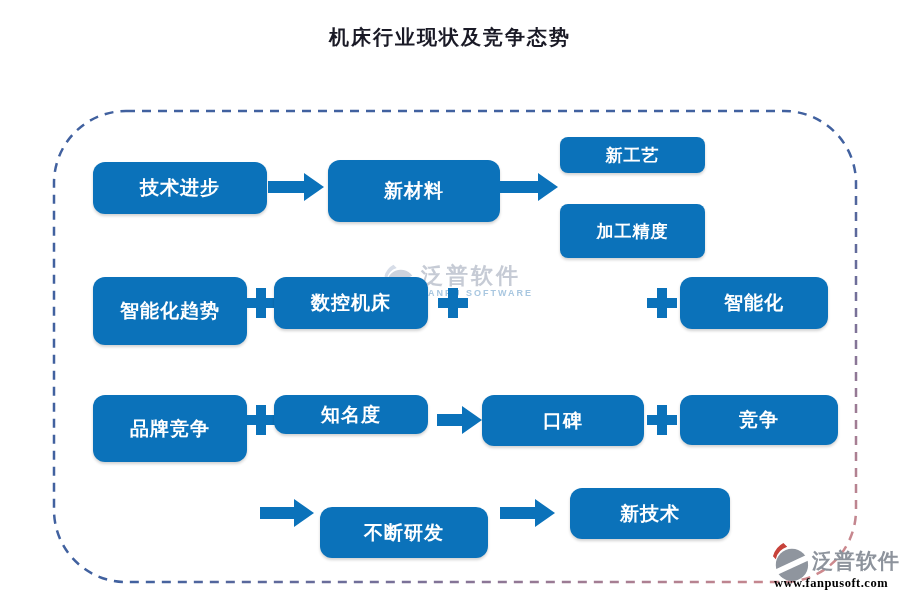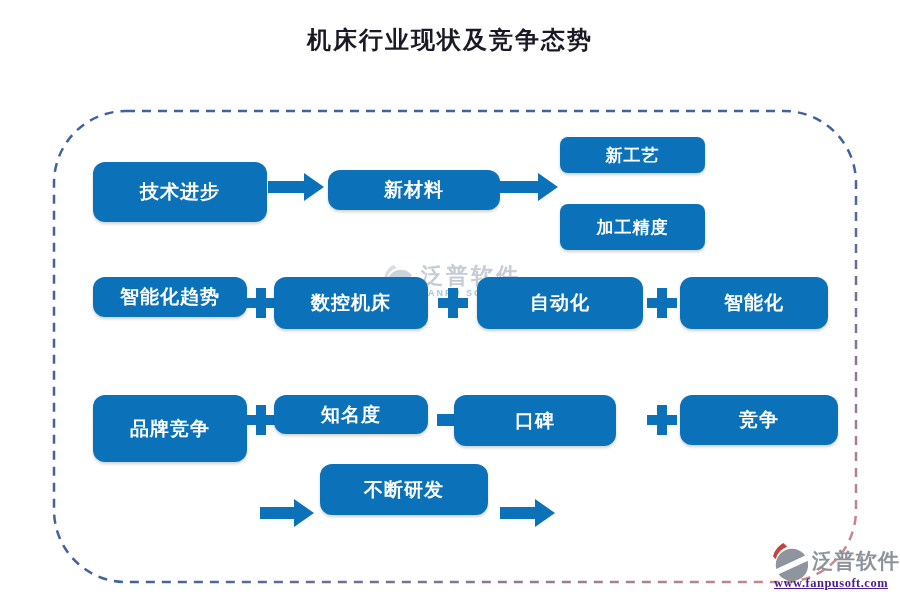--- a/index.html
+++ b/index.html
@@ -1,20 +1,20 @@
 <!DOCTYPE html>
 <html><head>
 <meta charset="utf-8">
 <style>
   html,body{margin:0;padding:0;background:#ffffff;}
   .stage{position:relative;width:900px;height:600px;background:#ffffff;overflow:hidden;
          font-family:"Liberation Sans",sans-serif;}
   .title{position:absolute;top:24px;left:0;width:100%;text-align:center;
          font-family:"Liberation Serif","DejaVu Serif",serif;
-         font-size:24px;font-weight:600;letter-spacing:2px;color:#1a1a26;}
+         font-size:20px;font-weight:600;letter-spacing:2px;color:#1a1a26;}
   .frame{position:absolute;left:51px;top:108px;pointer-events:none;}
   
   .bx{position:absolute;background:#0b72ba;border-radius:12px;color:#ffffff;
       display:flex;align-items:center;justify-content:center;
       font-size:19px;font-weight:bold;letter-spacing:1px;z-index:2;
       box-shadow:0 2px 3px rgba(0,0,0,.18);}
   .bx.small{border-radius:8px;font-size:17px;}
   
   .arr{position:absolute;height:12px;background:#0b72ba;z-index:2;}
   .arr::after{content:"";position:absolute;left:100%;top:50%;transform:translateY(-50%);
@@ -28,21 +28,21 @@
   .watermark{position:absolute;left:383px;top:264px;display:flex;align-items:flex-start;gap:4px;z-index:1;}
   .wm-text{display:flex;flex-direction:column;}
   .wm-name{font-size:22px;font-weight:bold;letter-spacing:3px;color:#c6cbd5;line-height:1.1;}
   .wm-sub{font-size:9px;font-weight:bold;letter-spacing:2px;color:#a9c7e0;}
   
   .brand{position:absolute;left:768px;top:540px;width:132px;height:56px;z-index:3;}
   .brand-glyph{position:absolute;left:4px;top:2px;}
   .brand-name{position:absolute;left:44px;top:7px;font-size:21px;font-weight:bold;
       letter-spacing:1px;color:#8d939c;}
   .brand-url{position:absolute;left:6px;top:36px;font-size:12.5px;font-weight:bold;
-      font-family:"Liberation Serif",serif;color:#4c1d95;letter-spacing:.5px;text-decoration:underline;}
+      font-family:"Liberation Serif",serif;color:#000000;letter-spacing:.5px;}
 </style>
 </head>
 <body>
 
 <div class="stage">
 
   <div class="title">机床行业现状及竞争态势</div>
 
   <svg class="frame" width="810" height="478">
     <defs>
@@ -59,46 +59,46 @@
       <circle cx="21" cy="24" r="17" fill="#ccd2dd"></circle>
       <path d="M4 18 A18 18 0 0 1 16 5 L12 1 A22 22 0 0 0 1 15 Z" fill="#d7dde8"></path>
       <rect x="-6" y="21" width="54" height="6" transform="rotate(-25 21 24)" fill="#ffffff"></rect>
     </svg>
     <div class="wm-text">
       <span class="wm-name">泛普软件</span>
       <span class="wm-sub">FANPU SOFTWARE</span>
     </div>
   </div>
 
-  <div class="bx" style="left:93px;top:162px;width:174px;height:60px">技术进步</div>
+  <div class="bx" style="left:93px;top:162px;width:174px;height:52px">技术进步</div>
   <div class="arr" style="left:268px;top:181px;width:36px"></div>
-  <div class="bx" style="left:328px;top:170px;width:172px;height:40px">新材料</div>
+  <div class="bx" style="left:328px;top:160px;width:172px;height:62px">新材料</div>
   <div class="arr" style="left:500px;top:181px;width:38px"></div>
   <div class="bx small" style="left:560px;top:137px;width:145px;height:36px">新工艺</div>
-  <div class="bx small" style="left:560px;top:204px;width:145px;height:46px">加工精度</div>
+  <div class="bx small" style="left:560px;top:204px;width:145px;height:54px">加工精度</div>
 
-  <div class="bx" style="left:93px;top:277px;width:154px;height:40px">智能化趋势</div>
+  <div class="bx" style="left:93px;top:277px;width:154px;height:68px">智能化趋势</div>
   <div class="plus" style="left:246px;top:288px"></div>
   <div class="bx" style="left:274px;top:277px;width:154px;height:52px">数控机床</div>
   <div class="plus" style="left:438px;top:288px"></div>
-  <div class="bx" style="left:477px;top:277px;width:166px;height:52px">自动化</div>
   <div class="plus" style="left:647px;top:288px"></div>
   <div class="bx" style="left:680px;top:277px;width:148px;height:52px">智能化</div>
 
   <div class="bx" style="left:93px;top:395px;width:154px;height:67px">品牌竞争</div>
   <div class="plus" style="left:246px;top:405px"></div>
   <div class="bx" style="left:274px;top:395px;width:154px;height:39px">知名度</div>
   <div class="arr" style="left:437px;top:414px;width:25px"></div>
-  <div class="bx" style="left:454px;top:395px;width:162px;height:51px">口碑</div>
+  <div class="bx" style="left:482px;top:395px;width:162px;height:51px">口碑</div>
   <div class="plus" style="left:647px;top:405px"></div>
   <div class="bx" style="left:680px;top:395px;width:158px;height:50px">竞争</div>
 
   <div class="arr" style="left:260px;top:507px;width:34px"></div>
-  <div class="bx" style="left:320px;top:464px;width:168px;height:51px">不断研发</div>
+  <div class="bx" style="left:320px;top:507px;width:168px;height:51px">不断研发</div>
   <div class="arr" style="left:500px;top:507px;width:35px"></div>
+  <div class="bx" style="left:570px;top:488px;width:160px;height:51px">新技术</div>
 
   <div class="brand">
     <svg class="brand-glyph" width="38" height="42" viewBox="0 0 40 44">
       <circle cx="21" cy="24" r="17" fill="#8f959e"></circle>
       <path d="M4 18 A18 18 0 0 1 16 5 L12 1 A22 22 0 0 0 1 15 Z" fill="#c7423a"></path>
       <rect x="-6" y="21" width="54" height="6" transform="rotate(-25 21 24)" fill="#ffffff"></rect>
     </svg>
     <span class="brand-name">泛普软件</span>
     <span class="brand-url">www.fanpusoft.com</span>
   </div>

